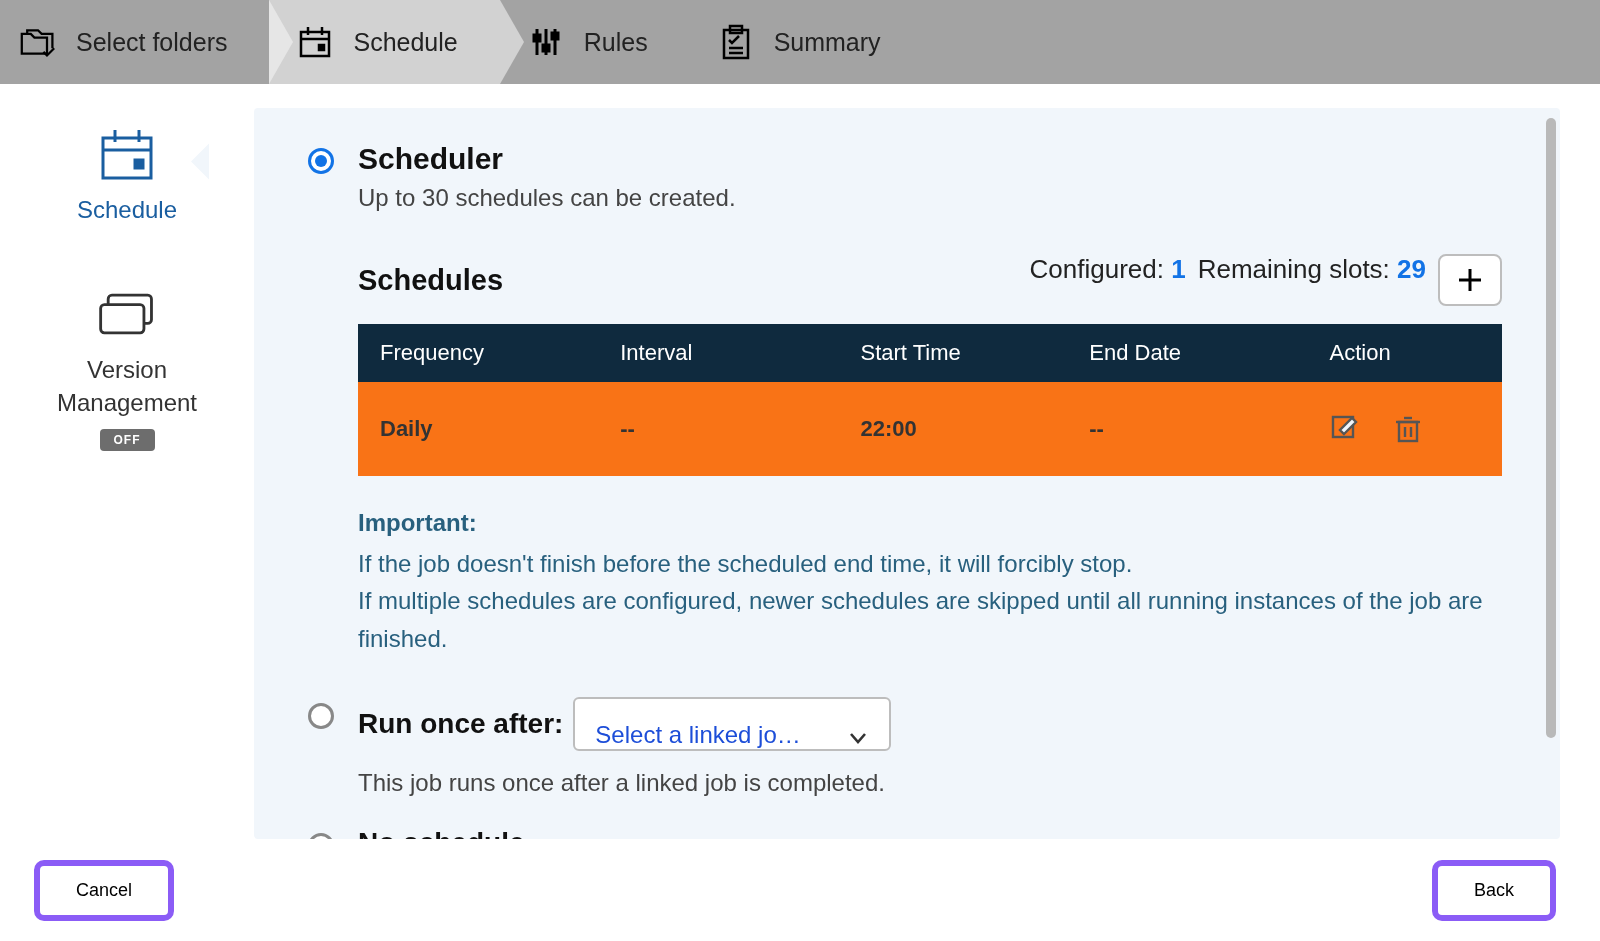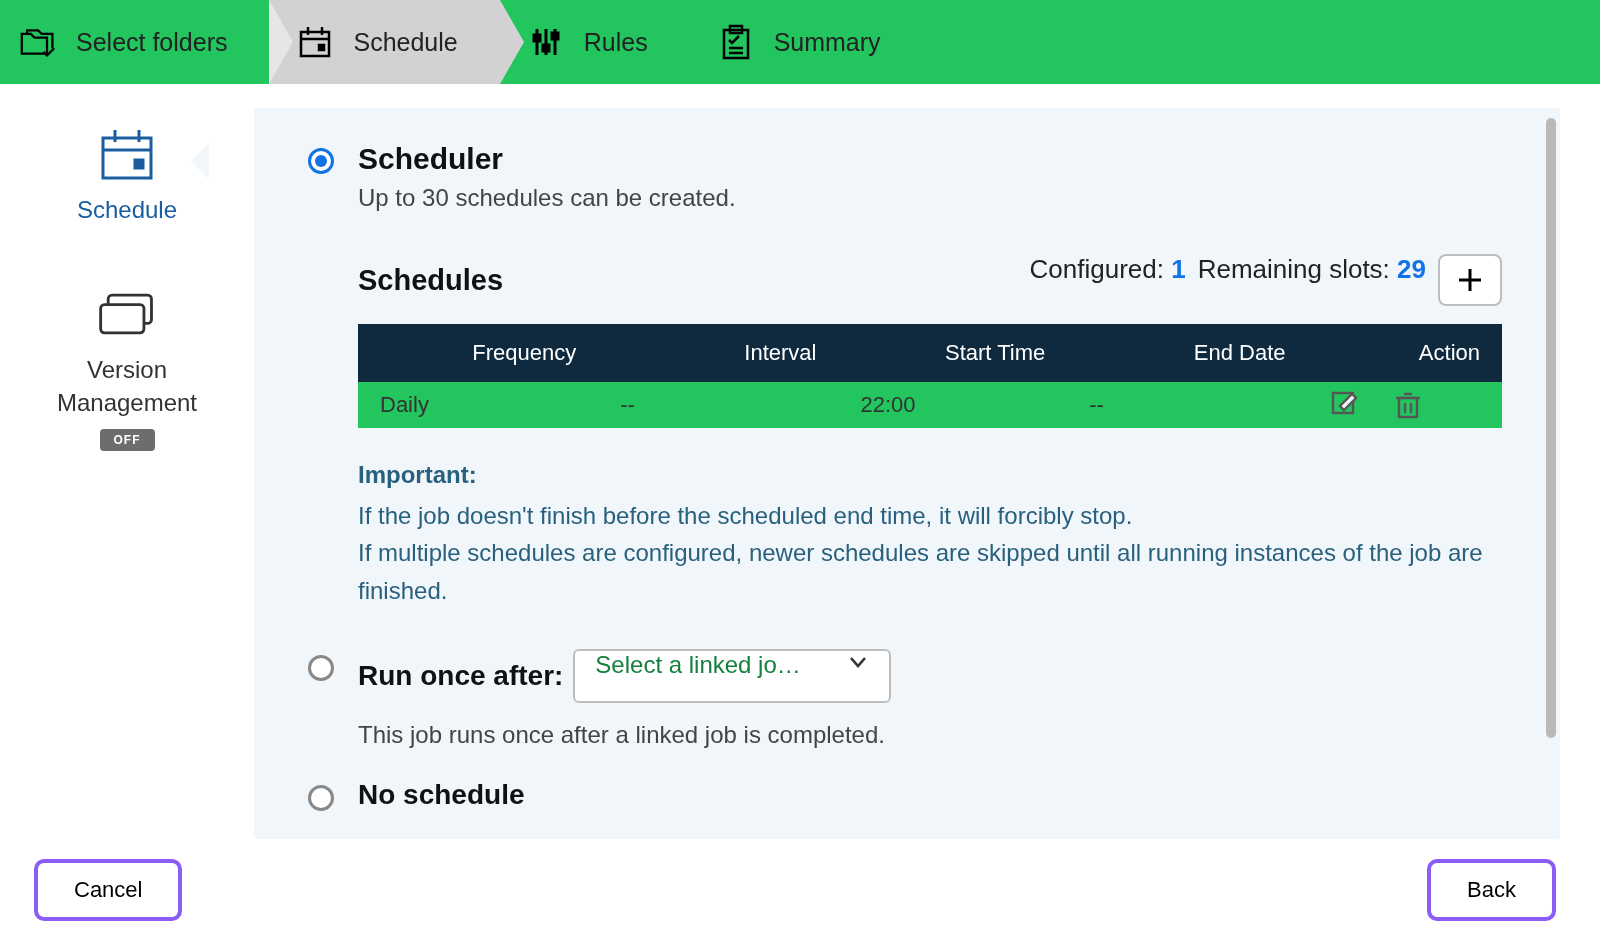--- a/index.html
+++ b/index.html
@@ -1,19 +1,19 @@
 <!DOCTYPE html>
 <html><head>
 <meta charset="utf-8">
 <style>
   * { box-sizing: border-box; margin: 0; padding: 0; }
   html, body { width: 1600px; height: 941px; font-family: -apple-system, "Segoe UI", "Helvetica Neue", Arial, sans-serif; background: #fff; color: #111; overflow: hidden; }
 
   
-  .wizard-bar { height: 84px; background: #22c55e; display: flex; align-items: center; font-size: 25px; color: #222; }
+  .wizard-bar { height: 84px; background: #a3a3a3; display: flex; align-items: center; font-size: 25px; color: #222; }
   .wstep { display: flex; align-items: center; gap: 20px; padding: 0 42px 0 28px; height: 100%; position: relative; cursor: pointer; }
   .wstep .icon { width: 36px; height: 36px; display:flex; align-items:center; justify-content:center; }
   .wstep.active { background: #d2d2d2; }
   .wstep.active::after {
     content:""; position:absolute; right:-24px; top:0; width:0; height:0;
     border-top:42px solid transparent; border-bottom:42px solid transparent; border-left:24px solid #d2d2d2; z-index:2;
   }
   .wstep.first::after {
     content:""; position:absolute; right:-24px; top:0; width:0; height:0;
     border-top:42px solid transparent; border-bottom:42px solid transparent; border-left:24px solid #e6e6e6; z-index:1;
@@ -49,40 +49,40 @@
 
   
   .sched-header { display:flex; align-items:center; justify-content:space-between; margin-top:42px; }
   .sched-header-left { font-size:29px; font-weight:700; }
   .sched-header-right { display:flex; align-items:flex-start; gap:12px; font-size:26px; color:#222; }
   .countnum { color:#1273e6; font-weight:600; }
   .plus-btn { width:64px; height:52px; border:2px solid #bdbdbd; border-radius:8px; background:#fff; display:flex; align-items:center; justify-content:center; font-size:34px; font-weight:600; cursor:pointer; }
 
   
   table.sched { width:100%; border-collapse:collapse; margin-top:18px; font-size:22px; }
-  table.sched thead th { background:#0f2a3e; color:#fff; text-align:right; font-weight:500; padding:16px 22px; }
-  table.sched tbody td { background:#22c55e; padding:8px 22px; color:#333; }
+  table.sched thead th { background:#0f2a3e; color:#fff; text-align:left; font-weight:500; padding:16px 22px; }
+  table.sched tbody td { background:#f97316; padding:32px 22px; color:#333;font-weight:bold; }
   .row-actions { display:flex; gap:34px; justify-content:flex-start; }
   .row-actions .aicon { width:30px; height:30px; cursor:pointer; color:#555; }
 
   
   .important { margin-top:28px; font-size:24px; line-height:1.55; color:#28607e; }
   .important .important-title { font-weight:700; display:block; margin-bottom:4px; }
 
   
   .runonce-row { display:flex; align-items:center; gap:10px; }
   .runonce-row .opt-title { font-size:28px; }
-  .select-box { border:2px solid #bdbdbd; border-radius:6px; min-width:318px; height:54px; background:#fff; display:flex; align-items:flex-start; justify-content:space-between; padding:0 20px; font-size:24px; color:#15803d; cursor:pointer; }
+  .select-box { border:2px solid #bdbdbd; border-radius:6px; min-width:318px; height:54px; background:#fff; display:flex; align-items:flex-end; justify-content:space-between; padding:0 20px; font-size:24px; color:#1d4ed8; cursor:pointer; }
   .select-box .chev { width:22px; height:22px; }
 
   .nosched .opt-title { font-size:28px; }
 
   
   .footer { height:102px; display:flex; align-items:center; justify-content:space-between; padding: 0 44px 0 34px; }
-  .btn { border:4px solid #8b5cf6; background:#fff; font-size:22px; padding:14px 36px; border-radius:10px; cursor:pointer; }
+  .btn { border:6px solid #8b5cf6; background:#fff; font-size:18px; padding:14px 36px; border-radius:10px; cursor:pointer; }
   .footer-right { display:flex; gap:26px; }
 
   svg { display:block; }
 </style>
 </head>
 <body>
 
 <div class="wizard-bar">
   <div class="wstep first">
     <span class="icon">

